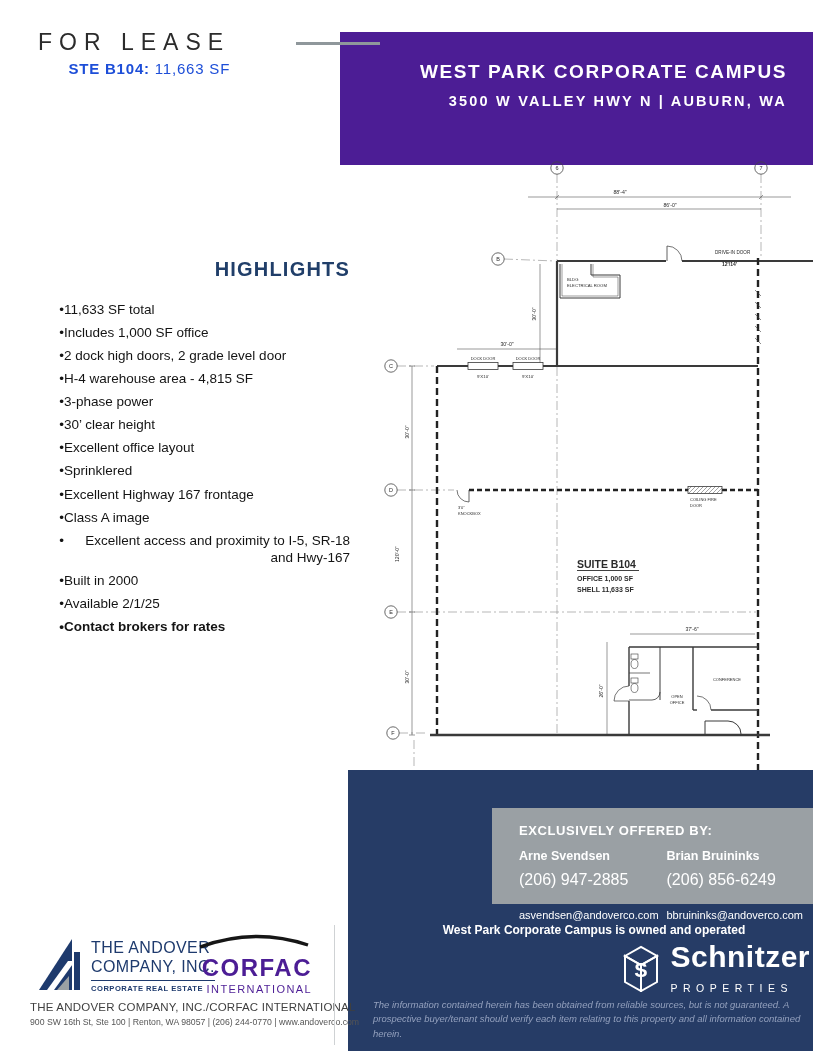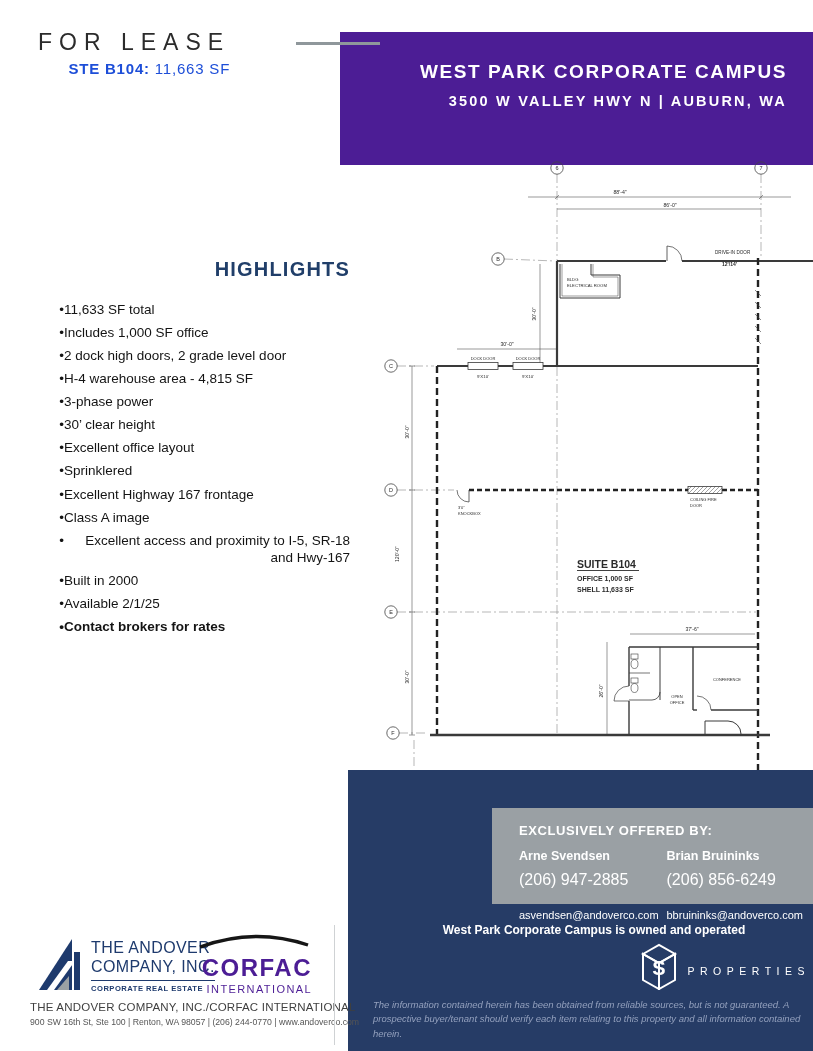--- a/index.html
+++ b/index.html
@@ -288,20 +288,21 @@
     <div class="schnitzer">
       <svg class="cube" width="38" height="48" viewBox="0 0 38 48">
         <g fill="none" stroke="#ffffff" stroke-width="2">
           <polygon points="3,12 19,3 35,12 19,21"></polygon>
           <polygon points="3,12 3,38 19,47 19,21"></polygon>
           <polygon points="35,12 35,38 19,47 19,21"></polygon>
         </g>
         <text x="19" y="33" text-anchor="middle" fill="#ffffff" font-size="20" font-weight="bold" font-family="Liberation Sans, sans-serif">S</text>
       </svg>
       <div>
+        <div class="word">Schnitzer</div>
         <div class="sub">PROPERTIES</div>
       </div>
     </div>
     <div class="disclaimer">The information contained herein has been obtained from reliable sources, but is not guaranteed. A prospective buyer/tenant should verify each item relating to this property and all information contained herein.</div>
   </div>
 
   <div class="andover">
     <svg width="44" height="56" viewBox="0 0 44 56">
       <polygon points="34,1 34,52 1,52" fill="#1e3a6d"></polygon>
       <polygon points="9,52 16,52 37,23 30,23" fill="#ffffff"></polygon>

